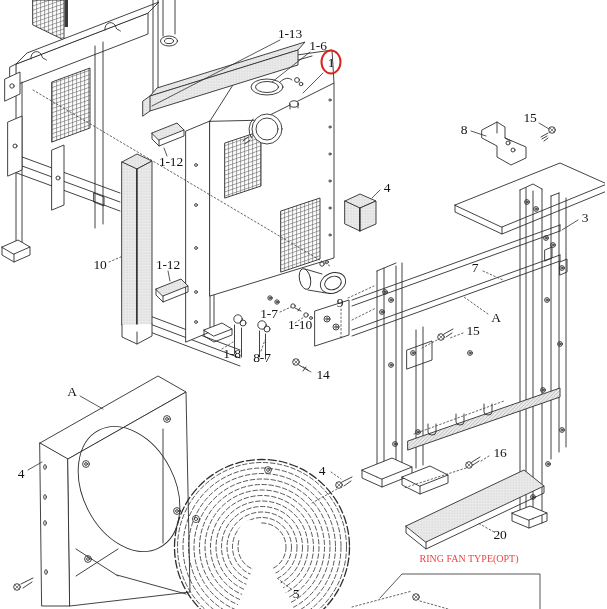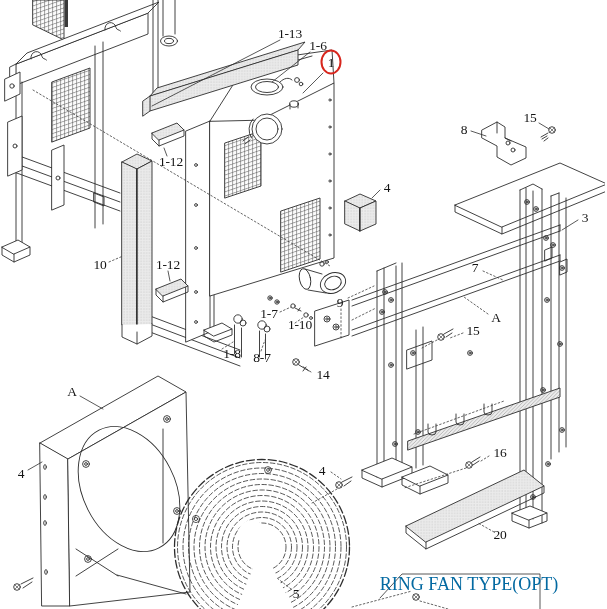--- a/index.html
+++ b/index.html
@@ -3,22 +3,22 @@
 <meta charset="utf-8">
 <style>
   html,body{margin:0;padding:0;background:#fff}
   .stage{position:relative;width:605px;height:609px;background:#fff;overflow:hidden;
          font-family:Liberation Serif, serif}
   .stage svg{position:absolute;left:0;top:0;z-index:1}
   .callout{position:absolute;transform:translate(-50%,-50%);font-size:13.5px;color:#141414;
            white-space:nowrap;line-height:1;z-index:3;letter-spacing:-0.2px}
   .callout.hl{border:2.6px solid var(--hl,#d7261d);border-radius:50%;min-width:11px;height:19px;
               display:flex;align-items:center;justify-content:center;padding:1px 3px}
-  .note{position:absolute;left:469px;top:584px;transform:translate(-50%,-50%);
-        font-size:18px;color:#0369a1;white-space:nowrap;z-index:3}
+  .note{position:absolute;left:469px;top:558px;transform:translate(-50%,-50%);
+        font-size:10px;color:#ef4444;white-space:nowrap;z-index:3}
 </style>
 </head>
 <body>
 
 <div class="stage">
 
 <svg width="607" height="609" viewBox="0 0 607 609">
   <defs>
     <pattern id="pdots" width="2.8" height="2.8" patternUnits="userSpaceOnUse">
       <rect width="2.8" height="2.8" fill="#ebebeb"></rect>

